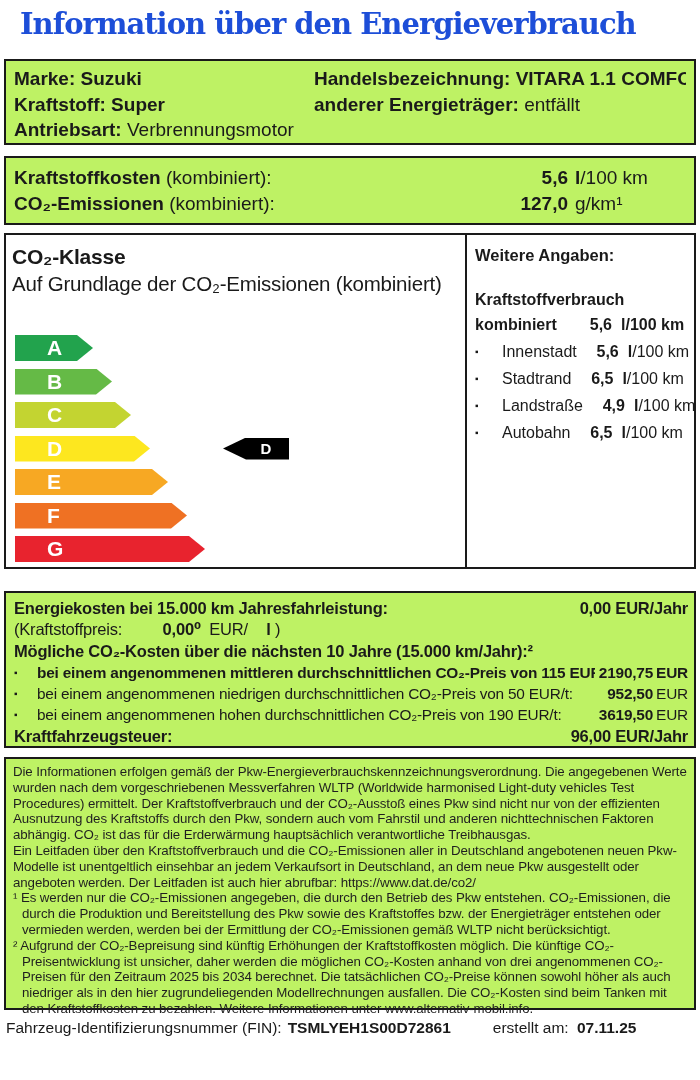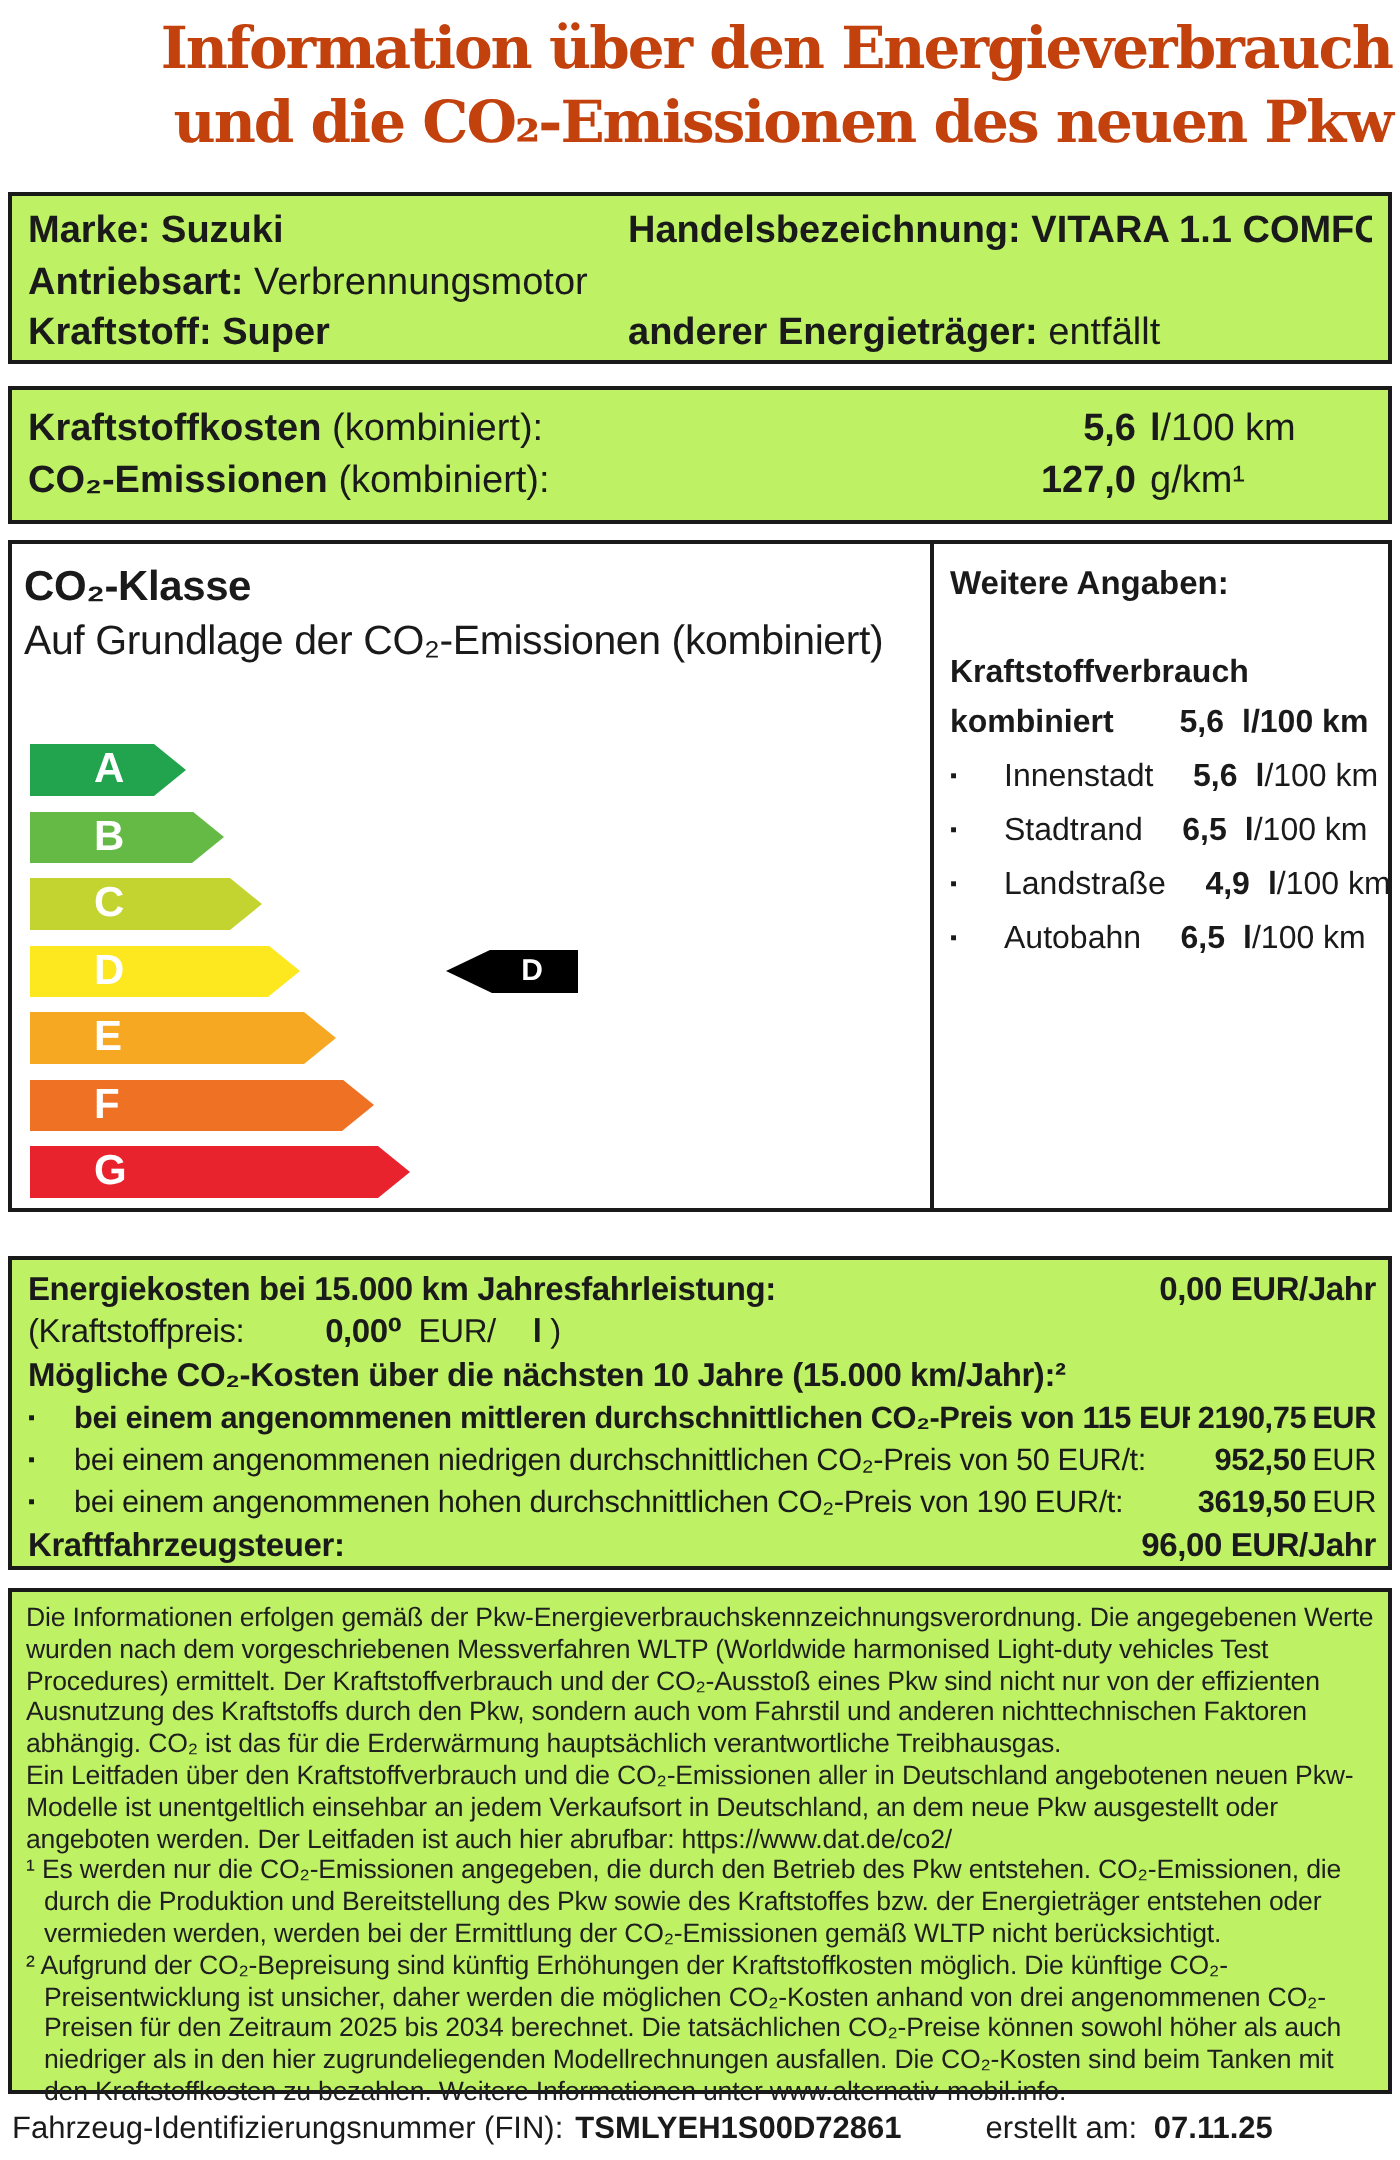--- a/index.html
+++ b/index.html
@@ -11,23 +11,22 @@
     overflow: hidden;
   }
   .page { width: 700px; height: 1080px; padding: 4px; position: relative; }
 
   h1.doc-title {
     font-family: "DejaVu Serif", "Liberation Serif", serif;
     font-weight: bold;
     font-size: 29px;
     line-height: 37px;
     letter-spacing: -1px;
-    color: #c2410c;
-    margin: 2px 0 0 3px;
-    text-align: right;
+    color: #1d4ed8;
+    margin: 2px 0 0 16px;
   }
 
   .box { border: 2.5px solid #1a1a1a; background: #bef264; }
 
   
   #vehicle-box { margin-top: 16px; height: 86px; padding: 5px 8px; font-size: 19px; line-height: 25.5px; overflow: hidden; }
   .veh-row { display: grid; grid-template-columns: 300px 1fr; white-space: nowrap; }
   .veh-row.single { grid-template-columns: 1fr; }
   .veh-cell { overflow: hidden; }
   .lbl { font-weight: 700; }
@@ -90,48 +89,47 @@
   .created-group { margin-left: 42px; }
   b, .b { font-weight: 700; }
 </style>
 </head>
 <body>
 
 <div class="page">
 
   <h1 class="doc-title">
     <span>Information über den Energieverbrauch</span><br>
-    <span>und die CO₂-Emissionen des neuen Pkw</span>
   </h1>
 
   <div class="box" id="vehicle-box">
     <div class="veh-row">
       <div class="veh-cell">
         <span class="lbl">Marke:</span>
         <span class="b">Suzuki</span>
       </div>
       <div class="veh-cell">
         <span class="lbl">Handelsbezeichnung:</span>
         <span class="b">VITARA 1.1 COMFO</span>
       </div>
     </div>
+    <div class="veh-row">
+      <div class="veh-cell">
+        <span class="lbl">Kraftstoff:</span>
+        <span class="b">Super</span>
+      </div>
+      <div class="veh-cell">
+        <span class="lbl">anderer Energieträger:</span>
+        <span>entfällt</span>
+      </div>
+    </div>
     <div class="veh-row single">
       <div class="veh-cell">
         <span class="lbl">Antriebsart:</span>
         <span>Verbrennungsmotor</span>
-      </div>
-    </div>
-    <div class="veh-row">
-      <div class="veh-cell">
-        <span class="lbl">Kraftstoff:</span>
-        <span class="b">Super</span>
-      </div>
-      <div class="veh-cell">
-        <span class="lbl">anderer Energieträger:</span>
-        <span>entfällt</span>
       </div>
     </div>
   </div>
 
   <div class="box" id="consumption-box">
     <div class="cons-row">
       <div><span class="b">Kraftstoffkosten</span><span> (kombiniert):</span></div>
       <div class="cons-val">5,6</div>
       <div class="cons-unit"><span class="b">l</span><span>/100 km</span></div>
     </div>

